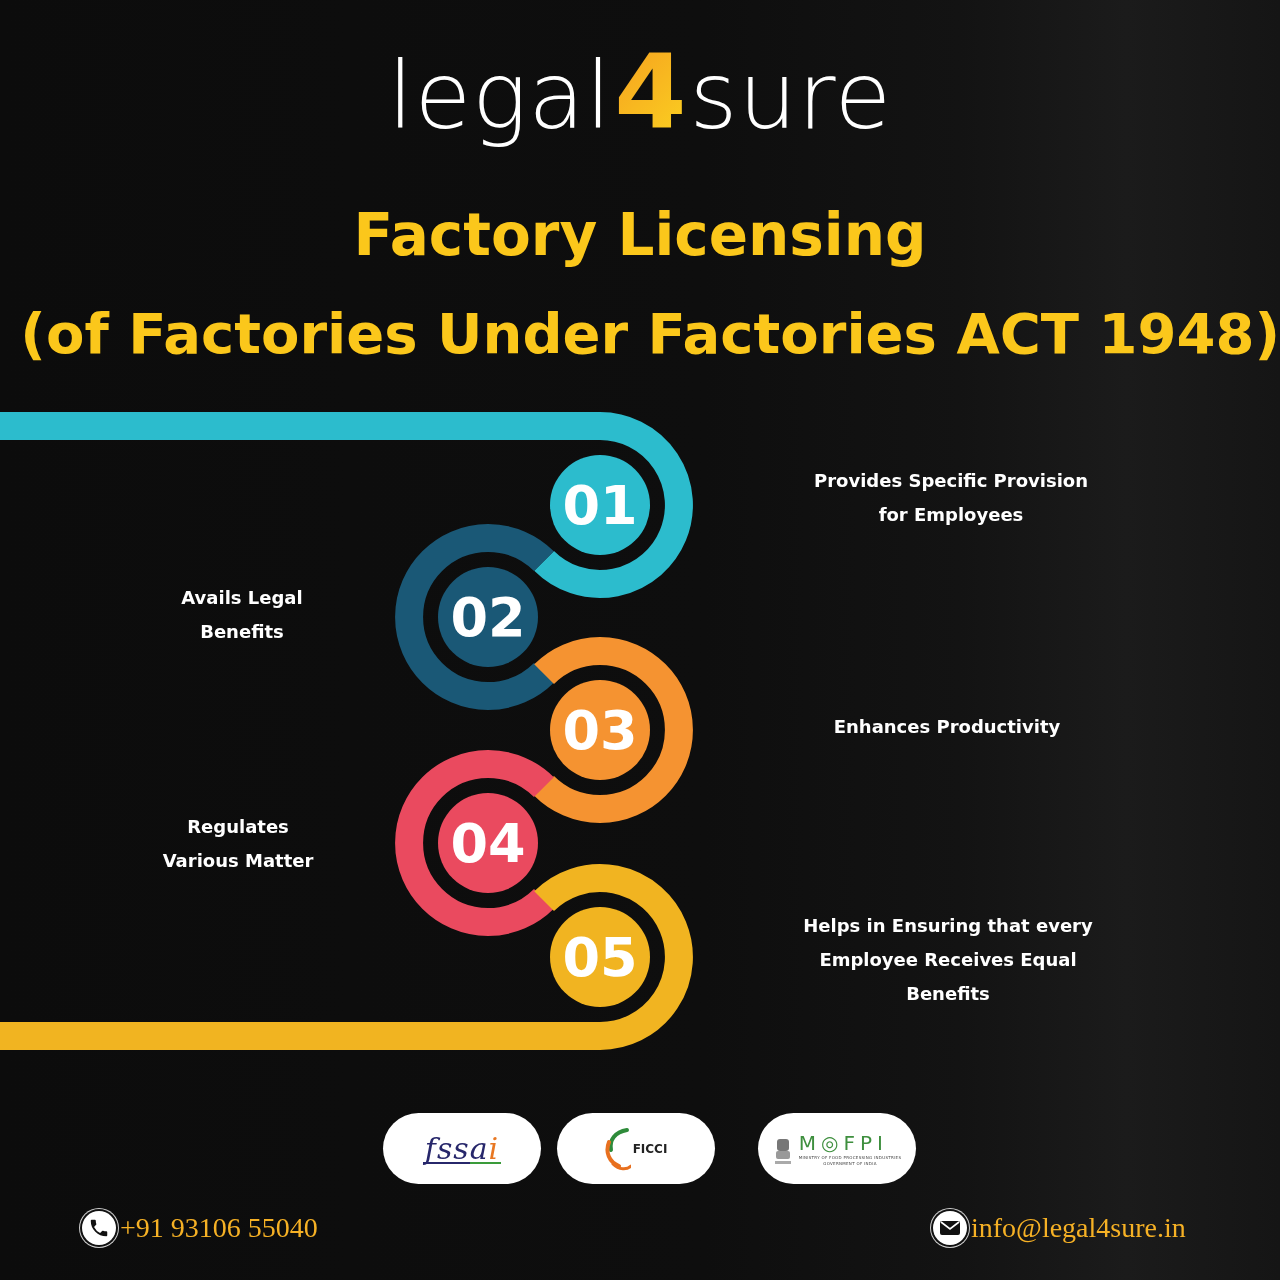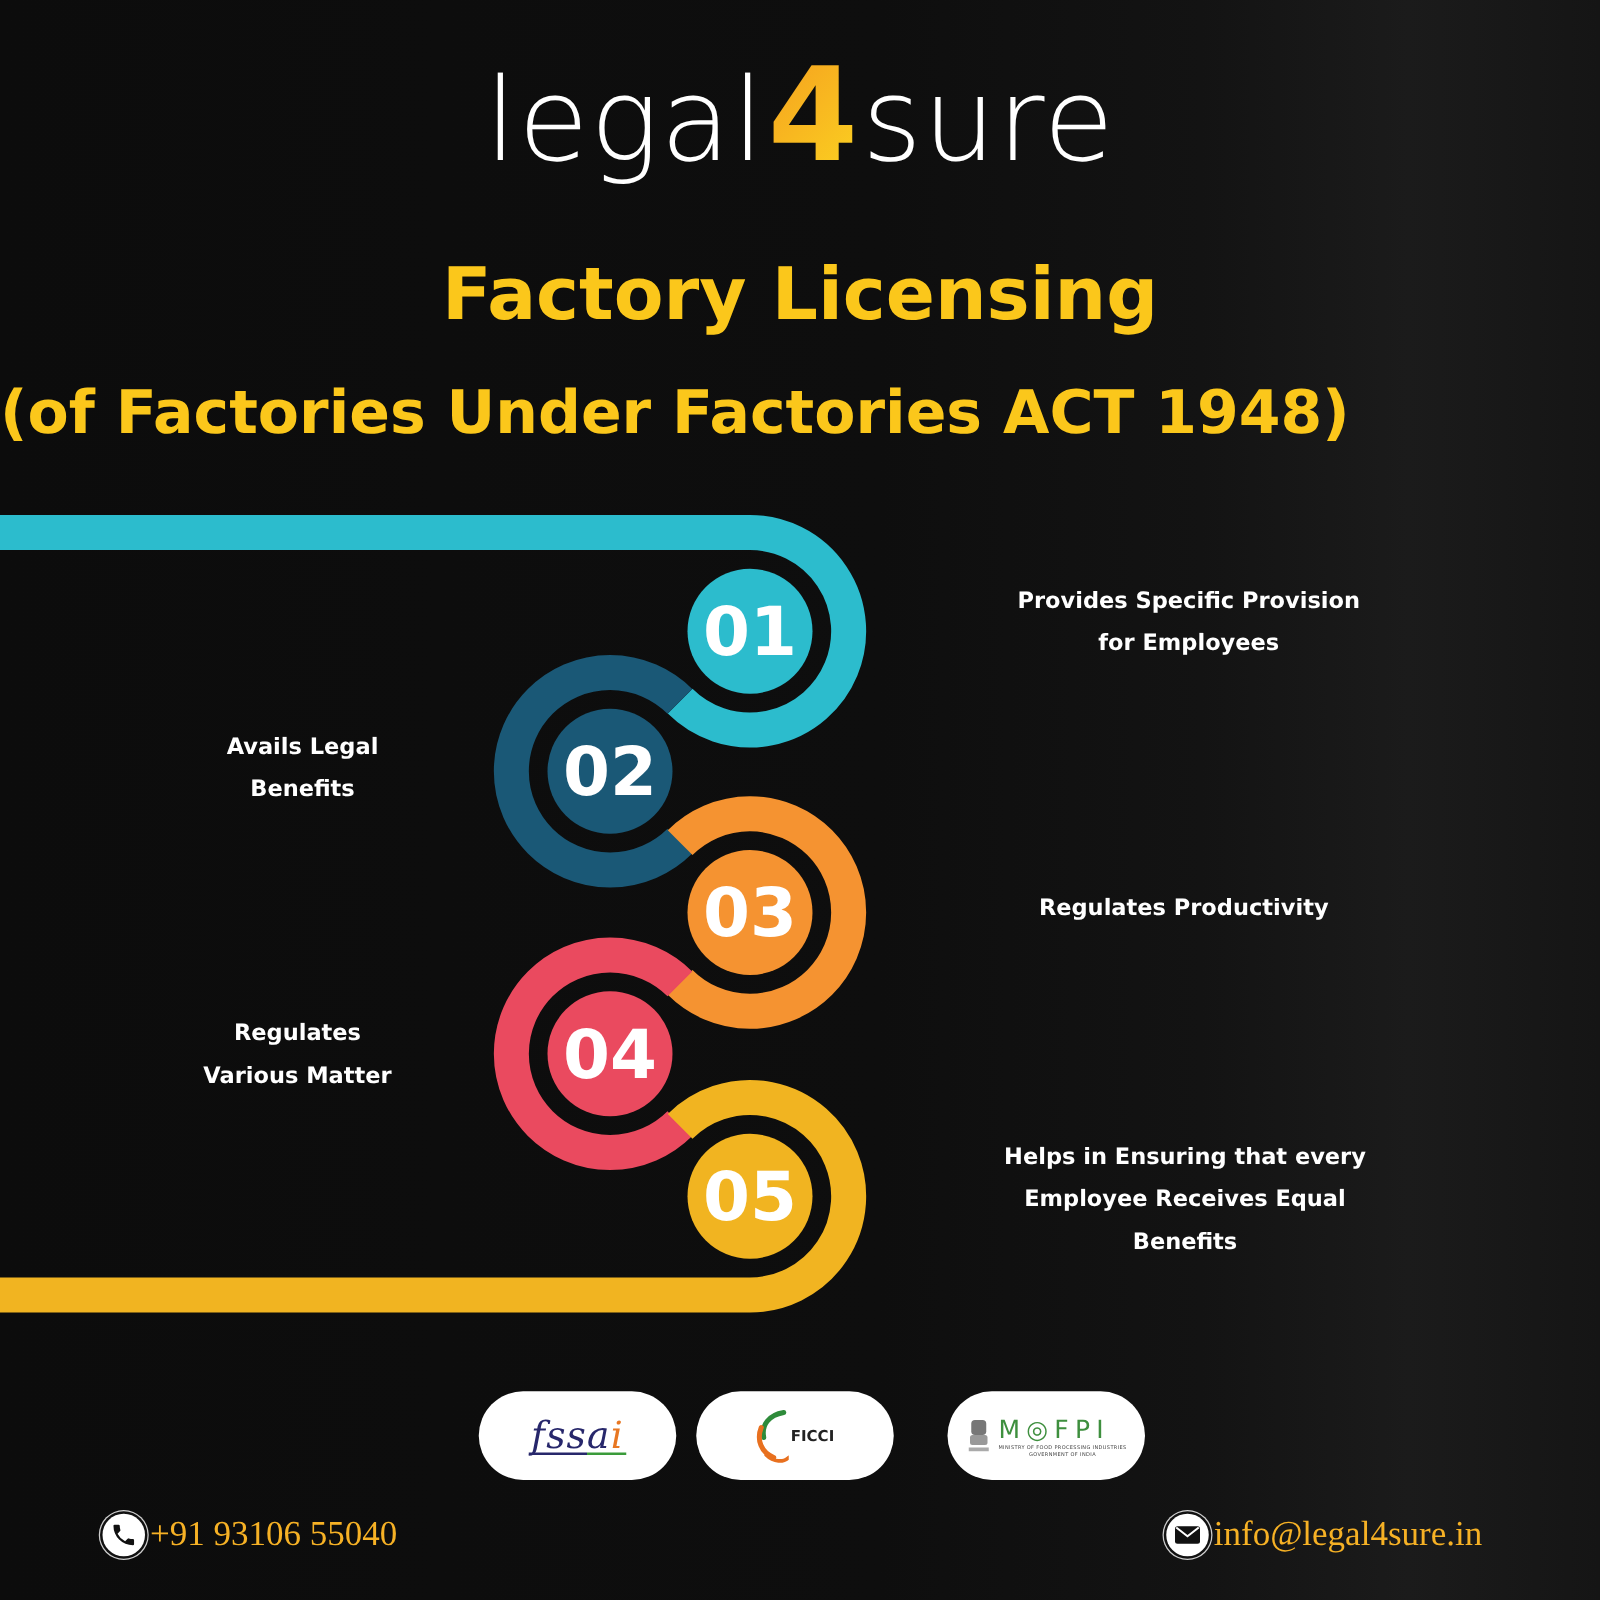--- a/index.html
+++ b/index.html
@@ -26,22 +26,22 @@
     margin: 0 2px;
   }
 
   
   .title {
     left: 0; top: 206px; width: 1280px; text-align: center;
     color: #fbc71b; font-weight: 700; font-size: 58px; line-height: 1;
     font-family: "DejaVu Sans", sans-serif;
   }
   .subtitle {
-    left: 0; top: 306px; width: 1280px; text-align: left;
-    color: #fbc71b; font-weight: 700; font-size: 48px; line-height: 1;
+    left: 0; top: 306px; width: 1280px; text-align: right;
+    color: #fbc71b; font-weight: 700; font-size: 56px; line-height: 1;
     font-family: "DejaVu Sans", sans-serif;
   }
 
   
   svg.diagram { position: absolute; left: 0; top: 0; }
   .num {
     font-family: "DejaVu Sans", sans-serif; font-weight: 700; font-size: 54px;
     fill: #ffffff;
   }
 
@@ -61,21 +61,21 @@
     font-family: "DejaVu Serif", serif; font-style: italic; font-size: 30px;
     color: #27276b; position: relative; letter-spacing: 1px;
   }
   .fssai .i { color: #e87722; }
   .fssai::after {
     content: ""; position: absolute; left: -2px; right: -2px; bottom: 2px; height: 2px;
     background: linear-gradient(90deg, #27276b 0%, #27276b 60%, #3a9b3a 60%);
   }
   .ficci-wrap { display: flex; align-items: center; gap: 2px; }
   .ficci-text { font-family: "DejaVu Sans", sans-serif; font-weight: 700; font-size: 12px; color: #222; }
-  .mofpi-wrap { display: flex; align-items: center; gap: 6px; }
+  .mofpi-wrap { display: flex; align-items: flex-end; gap: 6px; }
   .mofpi-title { font-family: "DejaVu Sans", sans-serif; font-size: 20px; color: #3e8f3e; letter-spacing: 5px; }
   .mofpi-sub { font-family: "DejaVu Sans", sans-serif; font-size: 4px; color: #444; letter-spacing: 0.3px; line-height: 6px; text-align: center; }
 
   
   .contact {
     top: 1211px; display: flex; align-items: center; gap: 4px;
     color: #f6b125; font-weight: 500; font-size: 28px; font-family: Liberation Serif, serif; padding-left: 20px;
   }
   .contact-icon {
     width: 34px; height: 34px; border-radius: 50%; background: #fff;
@@ -120,21 +120,21 @@
 
 <div class="abs label" style="left:700px; top:464px; width:502px;">
   <span>Provides Specific Provision</span>
   <span>for Employees</span>
 </div>
 <div class="abs label" style="left:92px; top:581px; width:300px;">
   <span>Avails Legal</span>
   <span>Benefits</span>
 </div>
 <div class="abs label" style="left:700px; top:710px; width:494px;">
-  <span>Regulates Productivity</span>
+  <span>Enhances Productivity</span>
 </div>
 <div class="abs label" style="left:88px; top:810px; width:300px;">
   <span>Regulates</span>
   <span>Various Matter</span>
 </div>
 <div class="abs label" style="left:690px; top:909px; width:516px;">
   <span>Helps in Ensuring that every</span>
   <span>Employee Receives Equal</span>
   <span>Benefits</span>
 </div>

